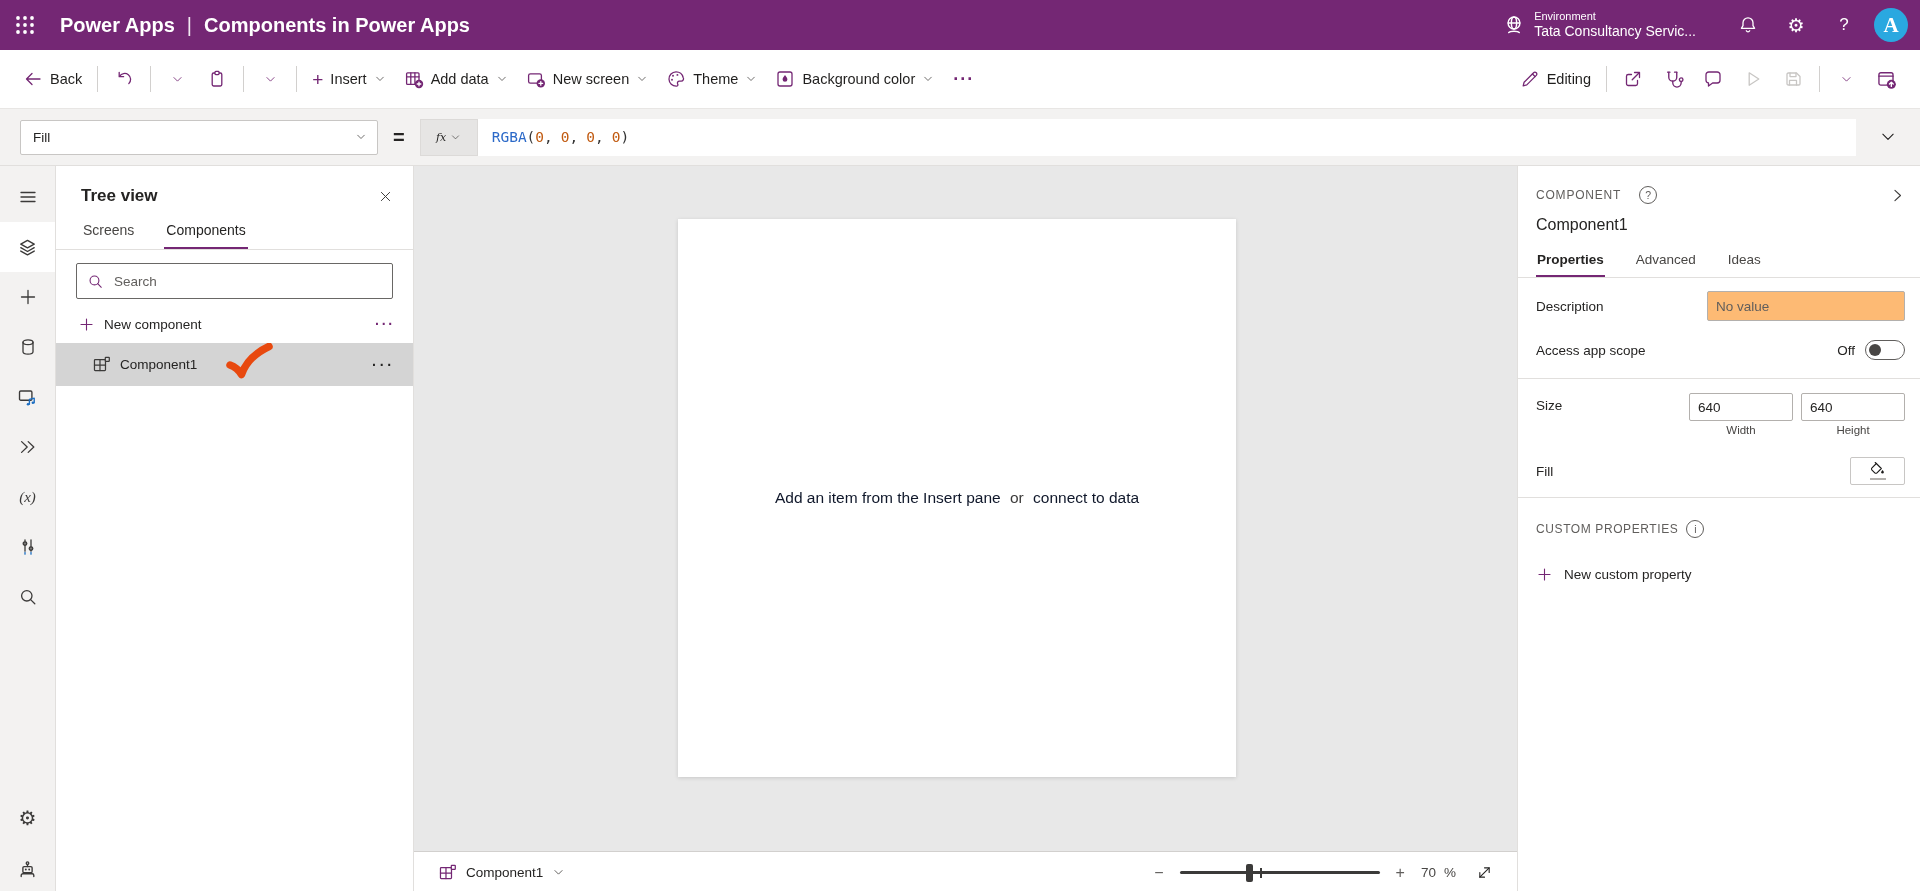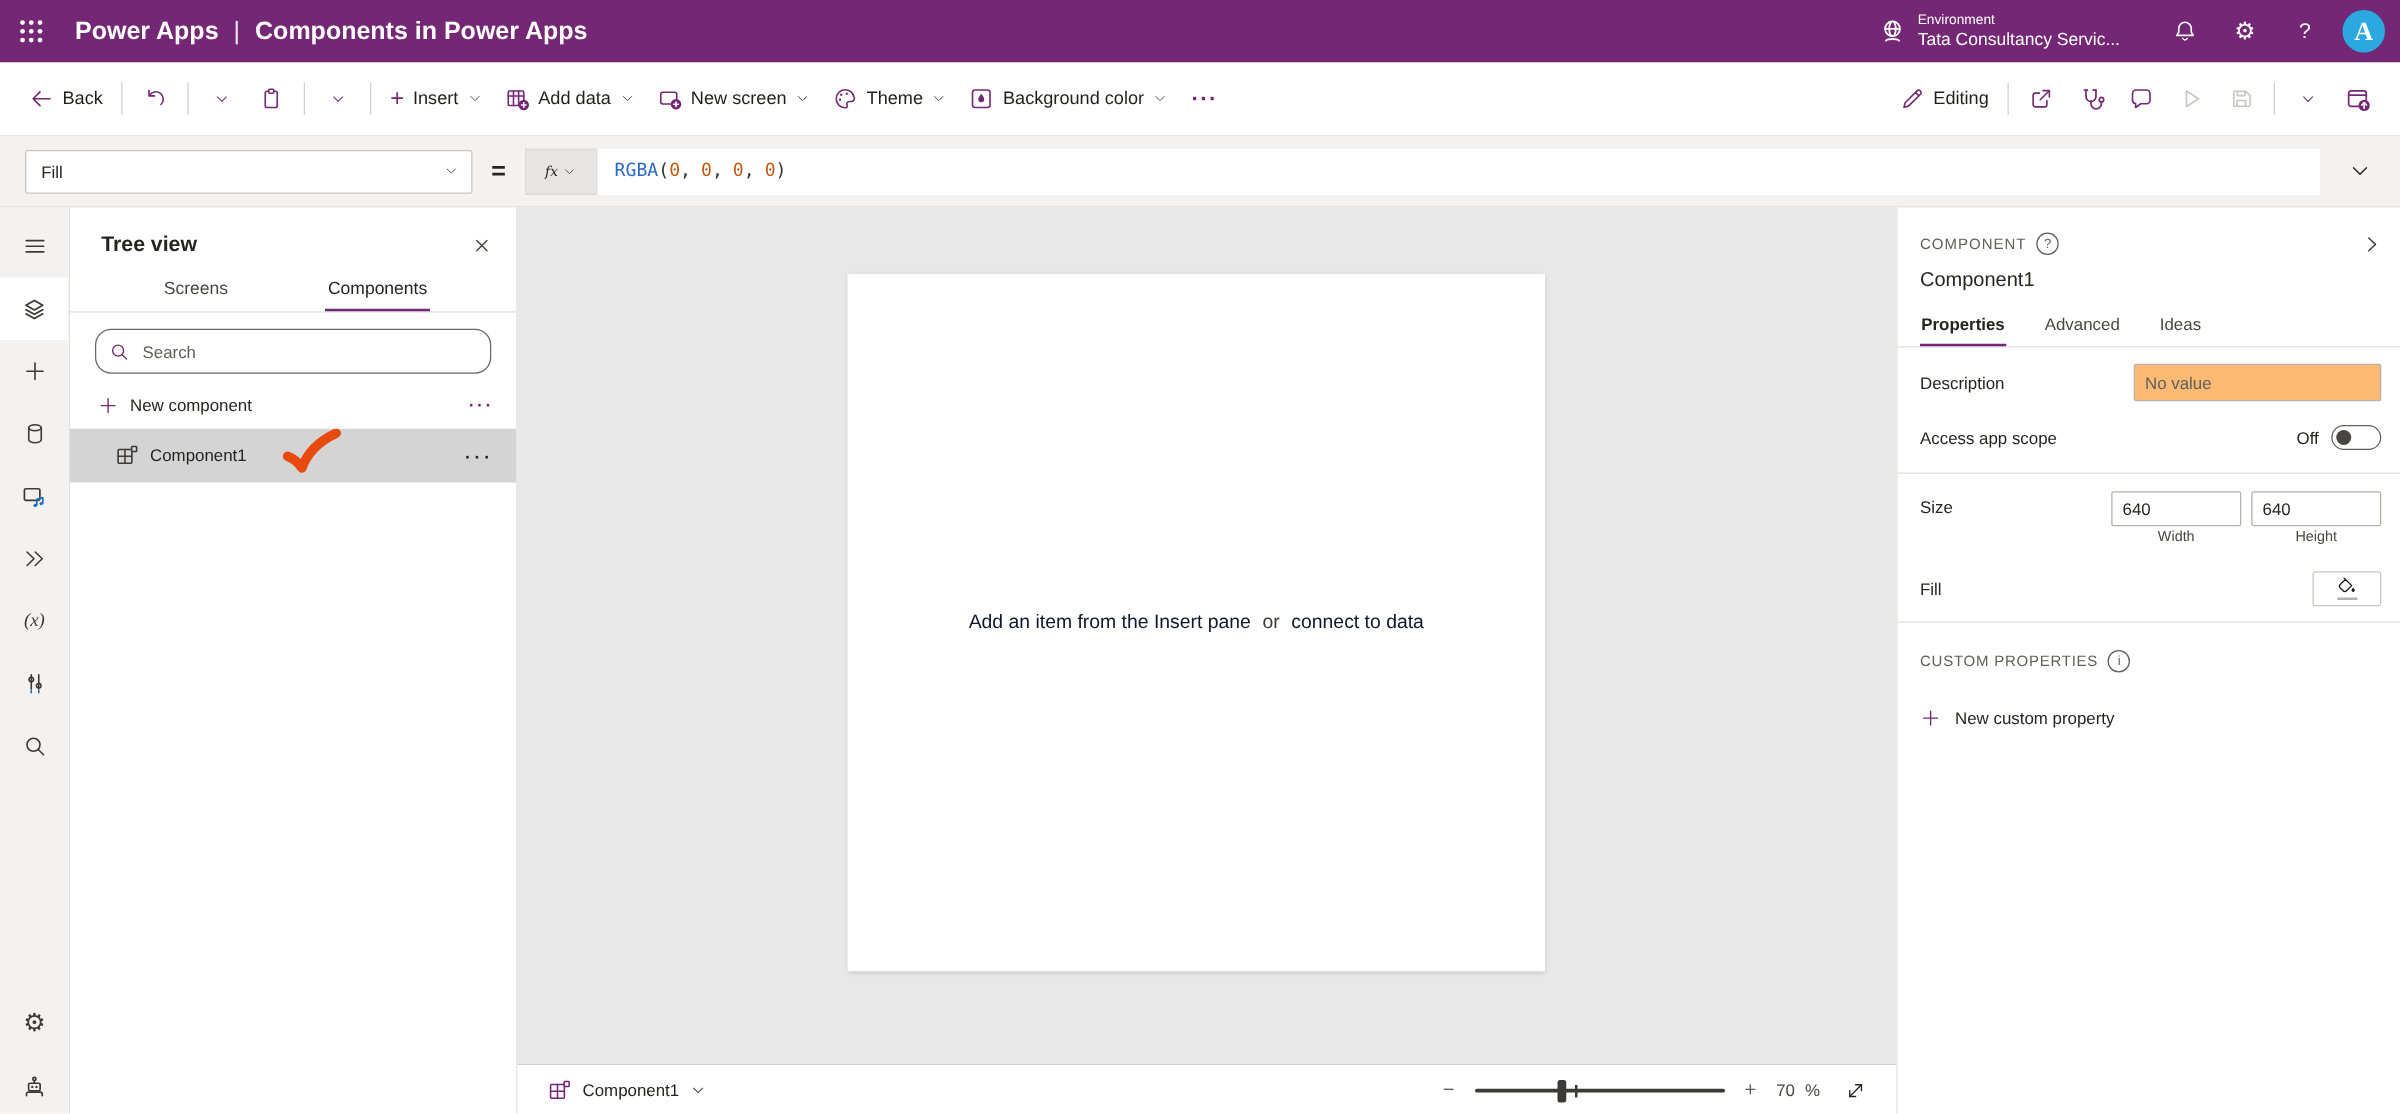--- a/index.html
+++ b/index.html
@@ -59,23 +59,23 @@
   .rail-spacer{flex:1;}
   .varx{font-family:"Liberation Serif",serif;font-style:italic;font-size:15px;}
   .rail-gear{font-size:20px;}
 
   
   .tree-panel{width:357px;background:#fff;border-left:1px solid #e1dfdd;border-right:1px solid #e1dfdd;display:flex;flex-direction:column;}
   .tp-head{display:flex;align-items:center;padding:20px 20px 12px 25px;}
   .tp-title{font-size:17px;font-weight:700;color:#252423;}
   .tp-close{margin-left:auto;color:#3b3a39;display:flex;}
   .tp-tabs{display:flex;gap:28px;padding:0 0 0 25px;border-bottom:1px solid #e1dfdd;}
-  .tp-tab{font-size:14px;color:#484644;padding:4px 2px 9px;border-bottom:2.5px solid transparent;margin-left:48px;}
+  .tp-tab{font-size:14px;color:#484644;padding:4px 2px 9px;border-bottom:2.5px solid transparent;}
   .tp-tab.active{color:#252423;border-bottom-color:#742774;}
-  .tp-search{margin:13px 20px 6px;height:34px;border:1px solid #696765;border-radius:13px;display:flex;align-items:center;padding:0 8px 0 10px;gap:8px;background:#fff;}
+  .tp-search{margin:13px 20px 6px;height:34px;border:1px solid #696765;border-radius:2px;display:flex;align-items:center;padding:0 8px 0 10px;gap:8px;background:#fff;}
   .tp-search svg{color:#742774;flex:none;}
   .tp-search input{border:none;outline:none;flex:1;font:inherit;font-size:13.5px;color:#252423;background:transparent;}
   .tp-search input::placeholder{color:#605e5c;}
   .tp-row{height:38px;display:flex;align-items:center;padding:0 18px 0 22px;gap:9px;position:relative;}
   .tp-row .label{font-size:13.5px;color:#252423;}
   .tp-plus{color:#742774;display:flex;}
   .tp-ellipsis{margin-left:auto;font-weight:700;letter-spacing:2px;font-size:14px;}
   .tp-ellipsis.purple{color:#742774;}
   .tp-ellipsis.dark{color:#252423;letter-spacing:3px;}
   .tp-item{height:43px;background:#d4d4d4;padding-left:36px;}
@@ -97,21 +97,21 @@
   .zoom-minus,.zoom-plus{font-size:16px;color:#605e5c;padding:0 2px;}
   .slider{position:relative;width:200px;height:18px;display:flex;align-items:center;cursor:pointer;}
   .slider-track{width:100%;height:3.5px;background:#3b3a39;border-radius:2px;}
   .slider-thumb{position:absolute;left:33%;top:0;width:7px;height:18px;background:#3b3a39;border-radius:2px;}
   .slider-tick{position:absolute;left:40%;top:4px;width:2px;height:10px;background:#3b3a39;}
   .zoom-val{font-size:13.5px;display:flex;gap:8px;color:#484644;}
   .fit-btn{color:#252423;display:flex;margin-left:6px;}
 
   
   .props-panel{width:402px;background:#fff;border-left:1px solid #e1dfdd;display:flex;flex-direction:column;}
-  .pp-head{display:flex;align-items:center;padding:20px 14px 0 18px;gap:8px;}
+  .pp-head{display:flex;align-items:center;padding:20px 14px 0 18px;gap:18px;}
   .pp-section{font-size:12px;color:#605e5c;letter-spacing:.8px;}
   .circle-glyph{width:16px;height:16px;border:1.2px solid #605e5c;border-radius:50%;color:#605e5c;
                 display:inline-flex;align-items:center;justify-content:center;font-size:10.5px;line-height:1;}
   .pp-collapse{margin-left:auto;color:#3b3a39;display:flex;}
   .pp-name{font-size:16px;color:#252423;padding:12px 18px 0;}
   .pp-tabs{display:flex;gap:30px;padding:14px 0 0 18px;border-bottom:1px solid #e1dfdd;}
   .pp-tab{font-size:13.5px;color:#484644;padding:4px 1px 8px;border-bottom:2.5px solid transparent;}
   .pp-tab.active{color:#252423;font-weight:700;border-bottom-color:#742774;}
   .pp-rows{padding:6px 15px 0 18px;}
   .pp-row{display:flex;align-items:center;min-height:44px;}

